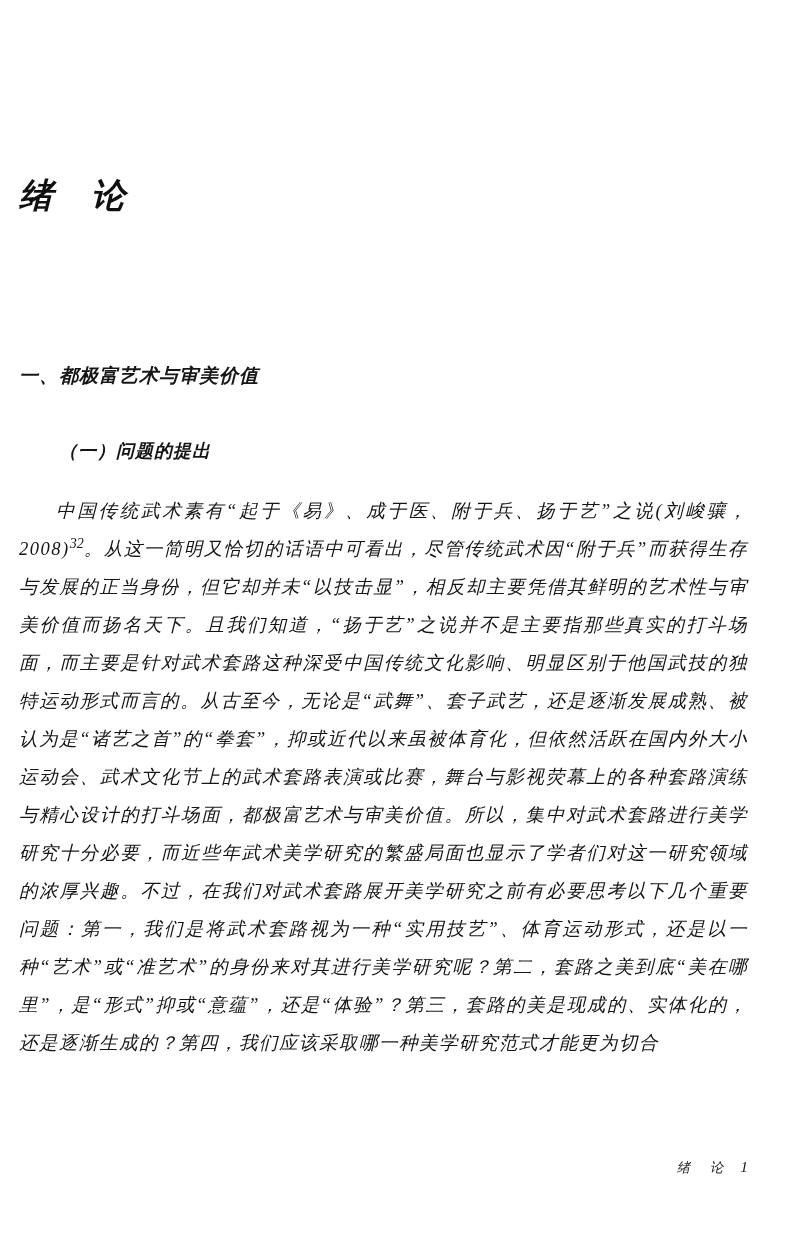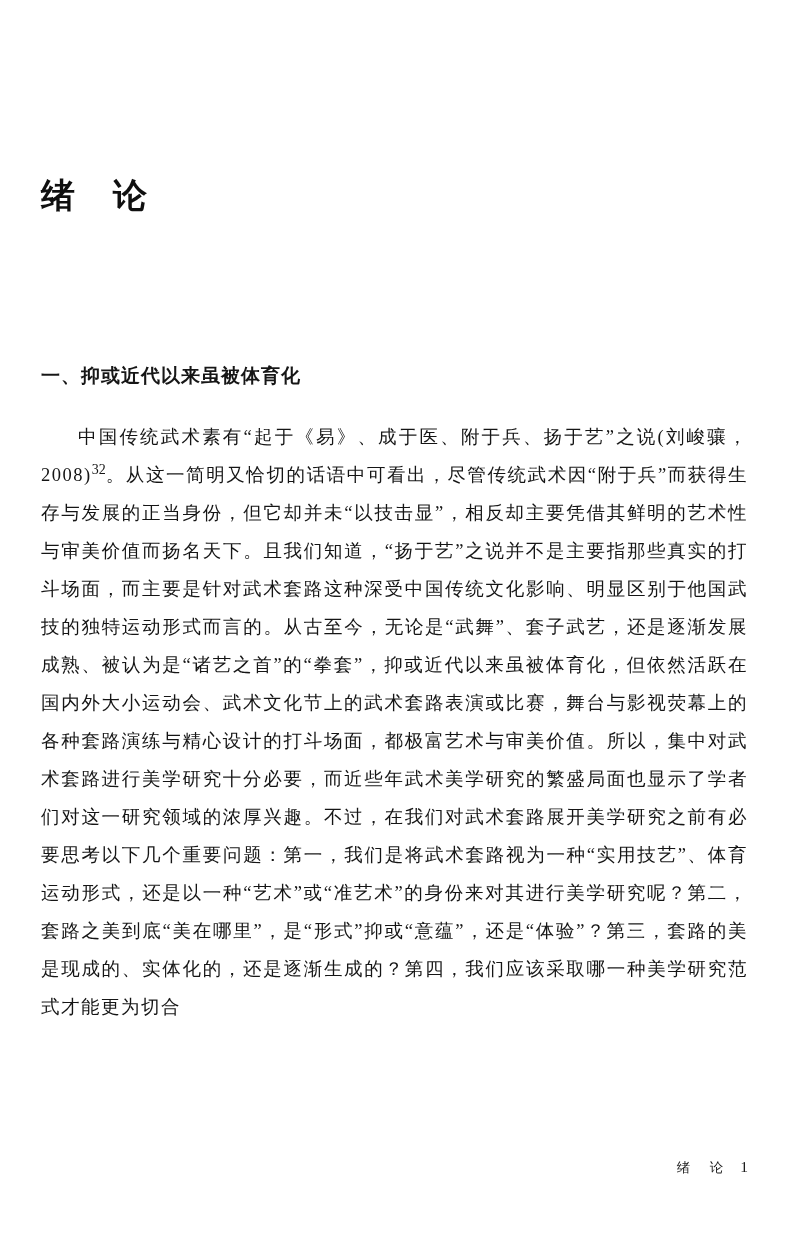--- a/index.html
+++ b/index.html
@@ -9,21 +9,22 @@
     height: 1237px;
     background: #ffffff;
     color: #1c1c1c;
     font-family: "Liberation Serif", "DejaVu Serif", serif;
     position: relative;
     overflow: hidden;
   }
   .page {
     position: absolute;
     inset: 0;
-    padding: 0 42px 0 41px;
+    padding: 0 42px 0 19px;
+    font-style: italic;
   }
   .chapter-title {
     margin-top: 176px;
     font-size: 34px;
     line-height: 38px;
     font-weight: 700;
     color: #101010;
     font-family: "Liberation Sans", "DejaVu Sans", sans-serif;
     letter-spacing: 2px;
   }
@@ -79,22 +80,23 @@
     margin-left: 14px;
   }
 </style>
 </head>
 <body>
 
 <div class="page">
 
   <h1 class="chapter-title">绪　论</h1>
 
-  <h2 class="section-heading">一、抑或近代以来虽被体育化</h2>
+  <h2 class="section-heading">一、都极富艺术与审美价值</h2>
 
+  <h3 class="subsection-heading">（一）问题的提出</h3>
 
   <p class="body-paragraph"><span>中国传统武术素有“起于《易》、成于医、附于兵、扬于艺”之说(刘峻骧，2008)</span><sup>32</sup><span>。从这一简明又恰切的话语中可看出，尽管传统武术因“附于兵”而获得生存与发展的正当身份，但它却并未“以技击显”，相反却主要凭借其鲜明的艺术性与审美价值而扬名天下。且我们知道，“扬于艺”之说并不是主要指那些真实的打斗场面，而主要是针对武术套路这种深受中国传统文化影响、明显区别于他国武技的独特运动形式而言的。从古至今，无论是“武舞”、套子武艺，还是逐渐发展成熟、被认为是“诸艺之首”的“拳套”，抑或近代以来虽被体育化，但依然活跃在国内外大小运动会、武术文化节上的武术套路表演或比赛，舞台与影视荧幕上的各种套路演练与精心设计的打斗场面，都极富艺术与审美价值。所以，集中对武术套路进行美学研究十分必要，而近些年武术美学研究的繁盛局面也显示了学者们对这一研究领域的浓厚兴趣。不过，在我们对武术套路展开美学研究之前有必要思考以下几个重要问题：第一，我们是将武术套路视为一种“实用技艺”、体育运动形式，还是以一种“艺术”或“准艺术”的身份来对其进行美学研究呢？第二，套路之美到底“美在哪里”，是“形式”抑或“意蕴”，还是“体验”？第三，套路的美是现成的、实体化的，还是逐渐生成的？第四，我们应该采取哪一种美学研究范式才能更为切合</span></p>
 
   <div class="page-footer">
     <span class="footer-label">绪　论</span>
     <span class="footer-page-number">1</span>
   </div>
 
 </div>
 

